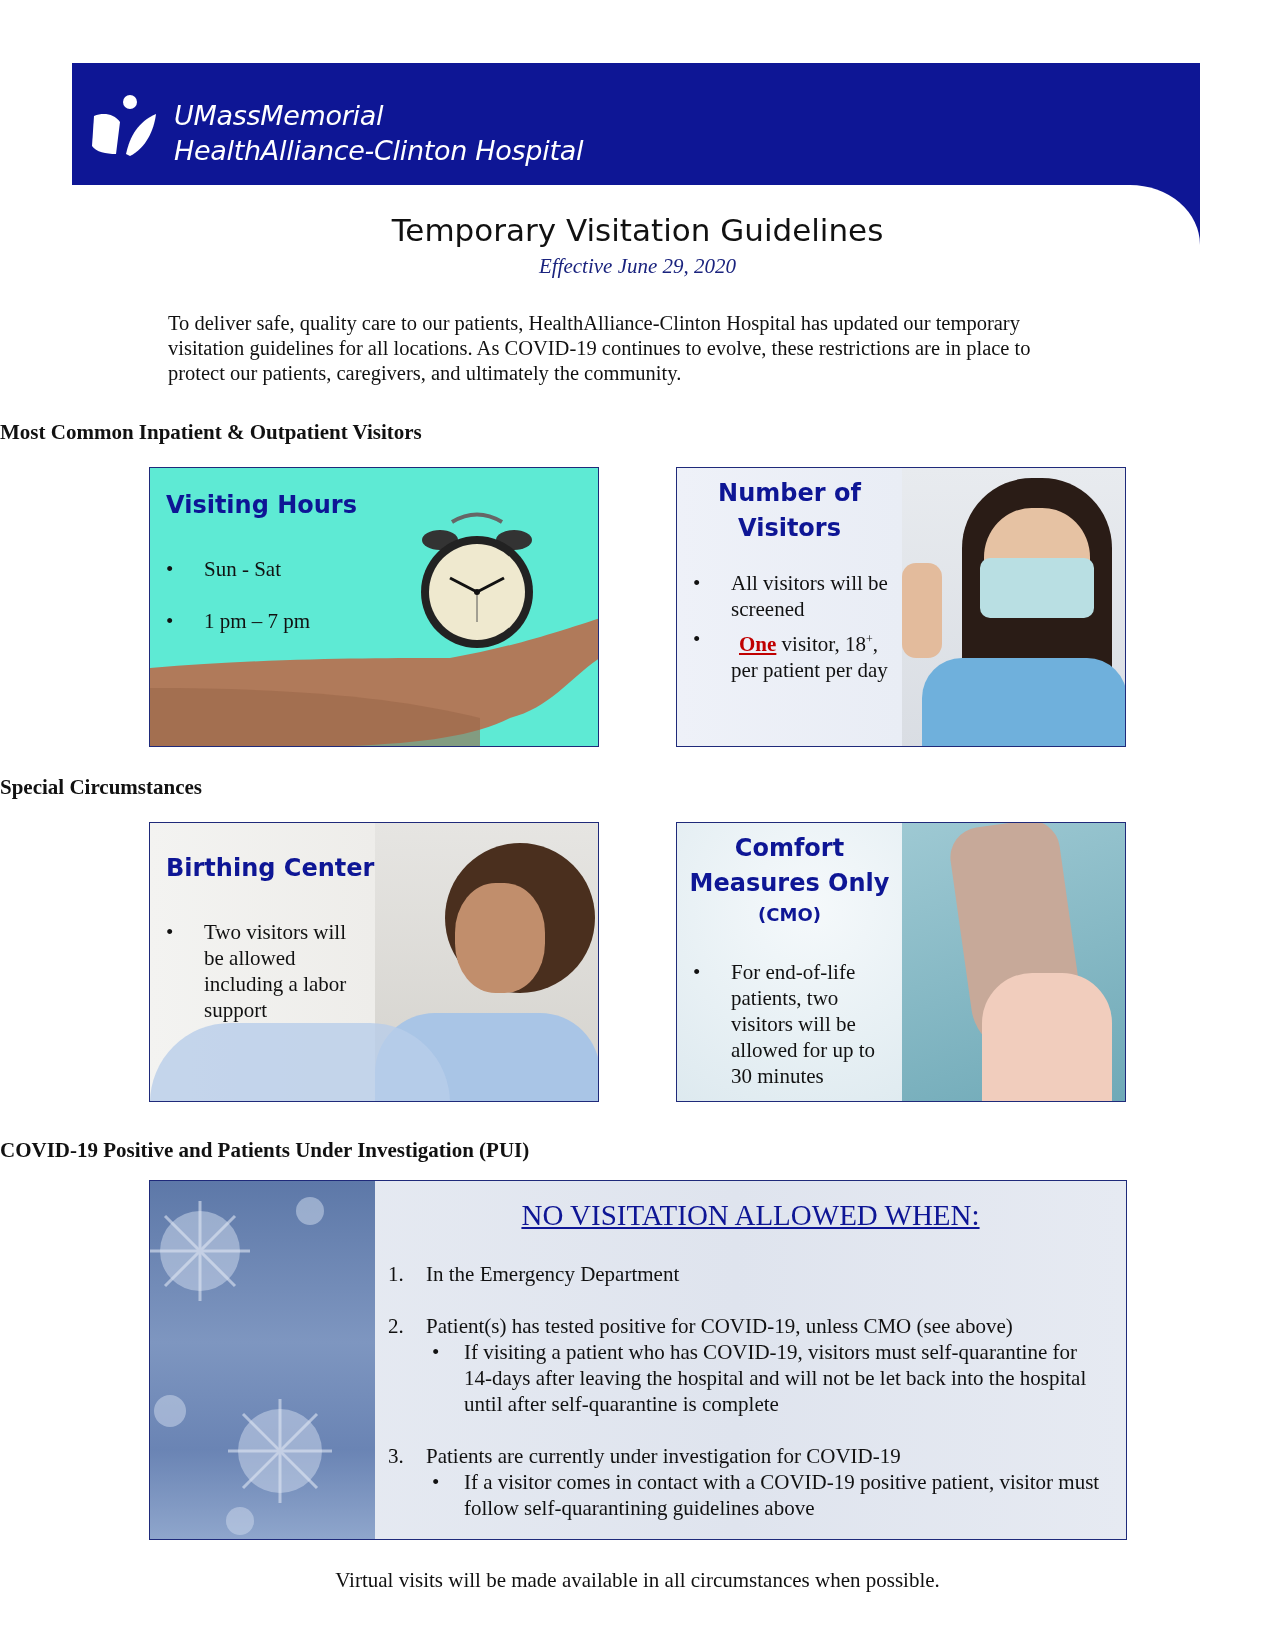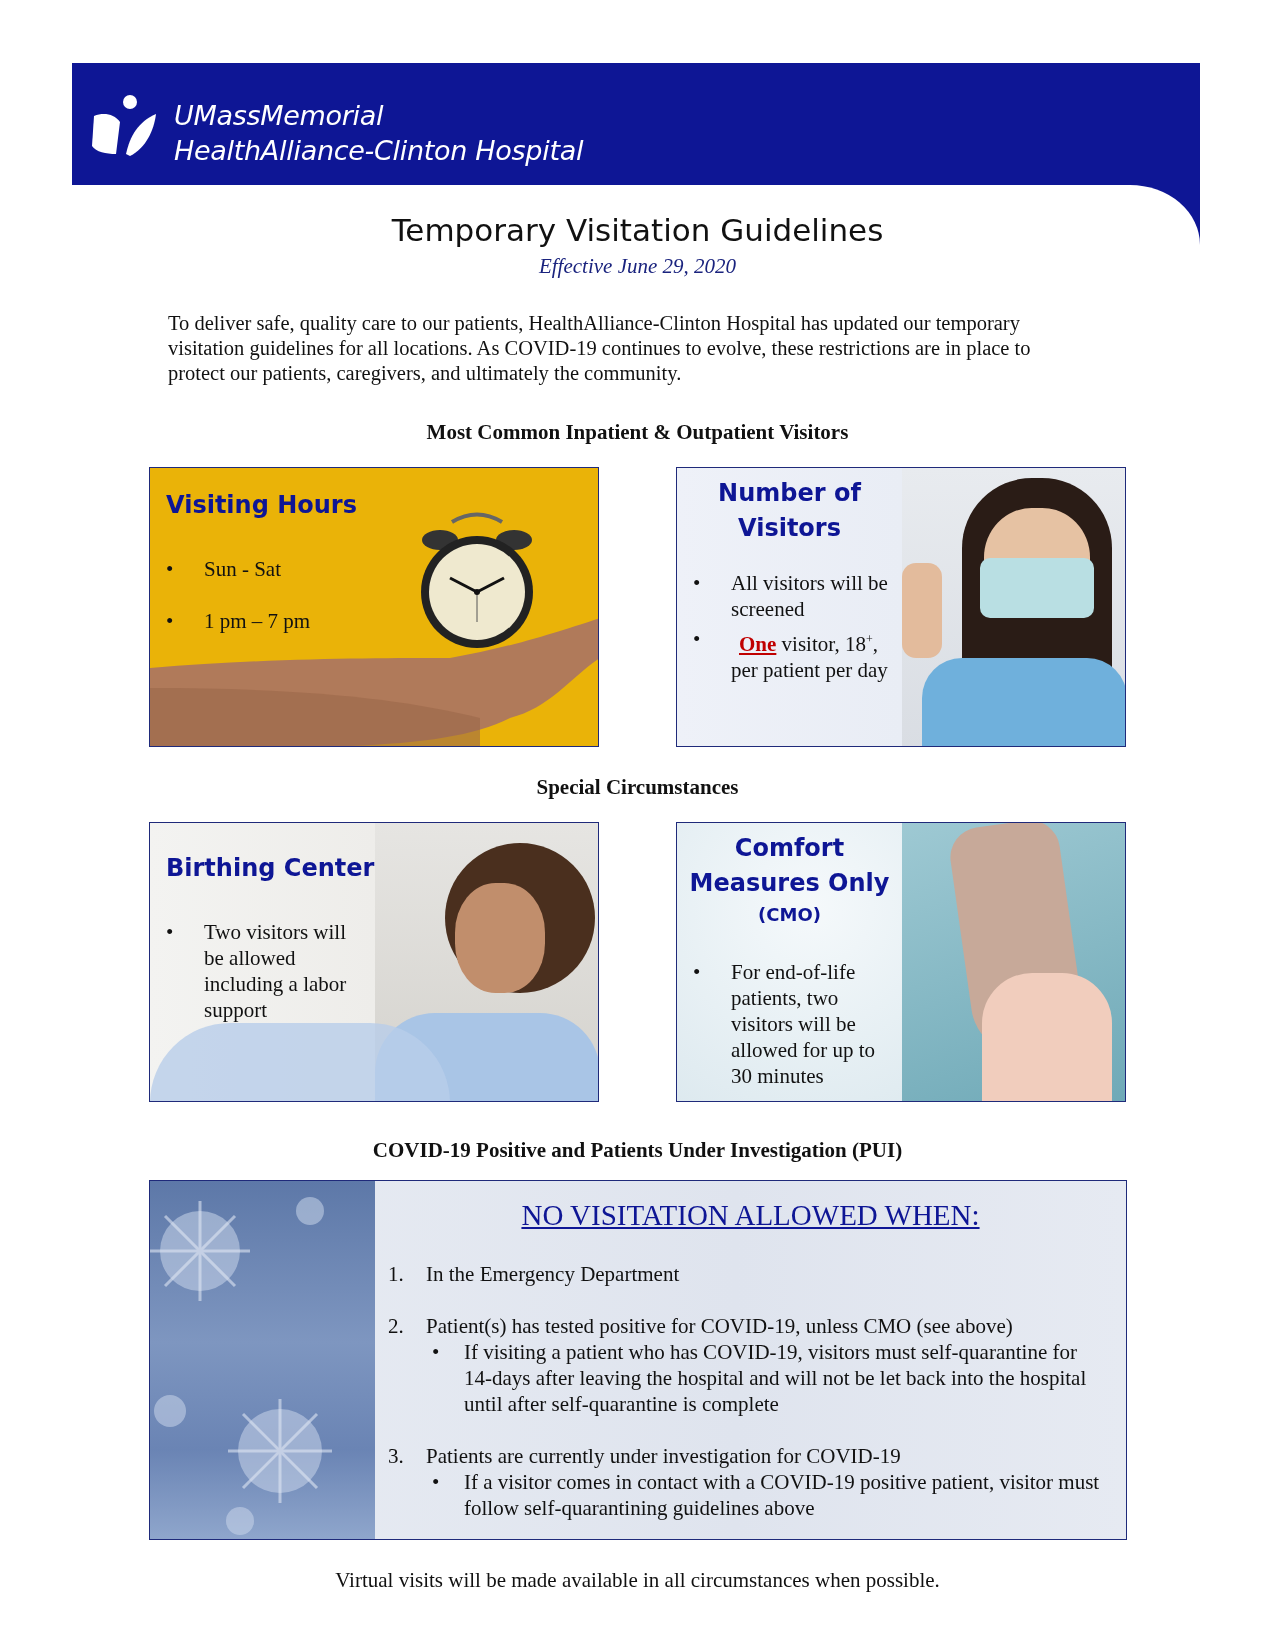--- a/index.html
+++ b/index.html
@@ -5,21 +5,21 @@
   html, body { margin:0; padding:0; background:#fff; }
   body { width:1275px; height:1650px; position:relative; overflow:hidden; font-family:"Liberation Serif", serif; color:#111; }
   .banner { position:absolute; left:72px; top:63px; width:1128px; height:122px; background:#0e1695; }
   .banner-curve { position:absolute; left:1070px; top:185px; width:130px; height:60px; background:#0e1695; }
   .banner-curve::after { content:""; position:absolute; left:0; top:0; width:130px; height:60px; background:#fff; border-top-right-radius:70px 60px; }
   .logo-mark { position:absolute; left:90px; top:92px; width:70px; height:68px; }
   .logo-text { position:absolute; left:174px; top:98px; color:#fff; font-family:"DejaVu Sans", sans-serif; font-style:italic; font-size:27px; line-height:35px; letter-spacing:-0.3px; }
   .title { position:absolute; left:0; width:1275px; top:212px; text-align:center; font-family:"DejaVu Sans", sans-serif; font-weight:normal; font-size:31px; color:#111; }
   .effective { position:absolute; left:0; width:1275px; top:254px; text-align:center; font-style:italic; font-size:21px; color:#1a237e; }
   .intro { position:absolute; left:168px; top:311px; width:920px; font-size:20.5px; line-height:25px; }
-  .section-h { position:absolute; left:0; width:1275px; text-align:center; font-weight:bold; font-size:21px; }
+  .section-h { position:absolute; left:0; width:1275px; font-weight:bold; font-size:21px; }
   .card { position:absolute; width:450px; height:280px; border:1.5px solid #1f2a7a; overflow:hidden; box-sizing:border-box; }
   .card h3 { margin:0; font-family:"DejaVu Sans", sans-serif; font-weight:bold; color:#0e1695; font-size:24px; line-height:35px; }
   .card ul { margin:0; padding:0; list-style:none; }
   .card li { position:relative; padding-left:38px; font-size:21px; line-height:26px; color:#111; }
   .card li::before { content:"•"; position:absolute; left:0; top:0; }
   .one { color:#c00000; font-weight:bold; text-decoration:underline;margin-left:8px; }
   .pui { position:absolute; left:149px; top:1180px; width:978px; height:360px; border:1.5px solid #1f2a7a; box-sizing:border-box; overflow:hidden;
          background:linear-gradient(90deg,#e8ecf3 0%,#dfe4ee 60%,#e6eaf2 100%); }
   .pui-left { position:absolute; left:0; top:0; width:225px; height:100%; background:linear-gradient(180deg,#5d78a8 0%,#7e96c0 45%,#6a84b4 75%,#8fa6cc 100%); }
   .pui-h { position:absolute; left:225px; width:751px; top:18px; text-align:center; font-size:29px; color:#0e1695; text-decoration:underline; font-family:"Liberation Serif", serif; }
@@ -44,21 +44,21 @@
   <div>UMassMemorial</div>
   <div>HealthAlliance-Clinton Hospital</div>
 </div>
 
 <div class="title">Temporary Visitation Guidelines</div>
 <div class="effective">Effective June 29, 2020</div>
 <div class="intro">To deliver safe, quality care to our patients, HealthAlliance-Clinton Hospital has updated our temporary visitation guidelines for all locations. As COVID-19 continues to evolve, these restrictions are in place to protect our patients, caregivers, and ultimately the community.</div>
 
 <div class="section-h" style="top:420px">Most Common Inpatient &amp; Outpatient Visitors</div>
 
-<div class="card" style="left:149px; top:467px; background:#eab308;">
+<div class="card" style="left:149px; top:467px; background:#5eead4;">
   <svg style="position:absolute;left:0;top:150px" width="450" height="130">
     <path d="M0 50 C120 40 230 40 300 40 C360 30 420 10 450 0 L450 40 C420 60 400 90 360 100 C300 130 200 130 0 130 Z" fill="#b07a5a"></path>
     <path d="M0 70 C150 70 250 80 330 100 L330 130 L0 130 Z" fill="#9b6849" opacity="0.6"></path>
   </svg>
   <svg style="position:absolute;left:262px;top:44px" width="130" height="140">
     <path d="M40 10 Q65 -5 90 10" stroke="#666" stroke-width="4" fill="none"></path>
     <ellipse cx="28" cy="28" rx="18" ry="10" fill="#333"></ellipse>
     <ellipse cx="102" cy="28" rx="18" ry="10" fill="#333"></ellipse>
     <circle cx="65" cy="80" r="56" fill="#222"></circle>
     <circle cx="65" cy="80" r="48" fill="#efe9cf"></circle>

